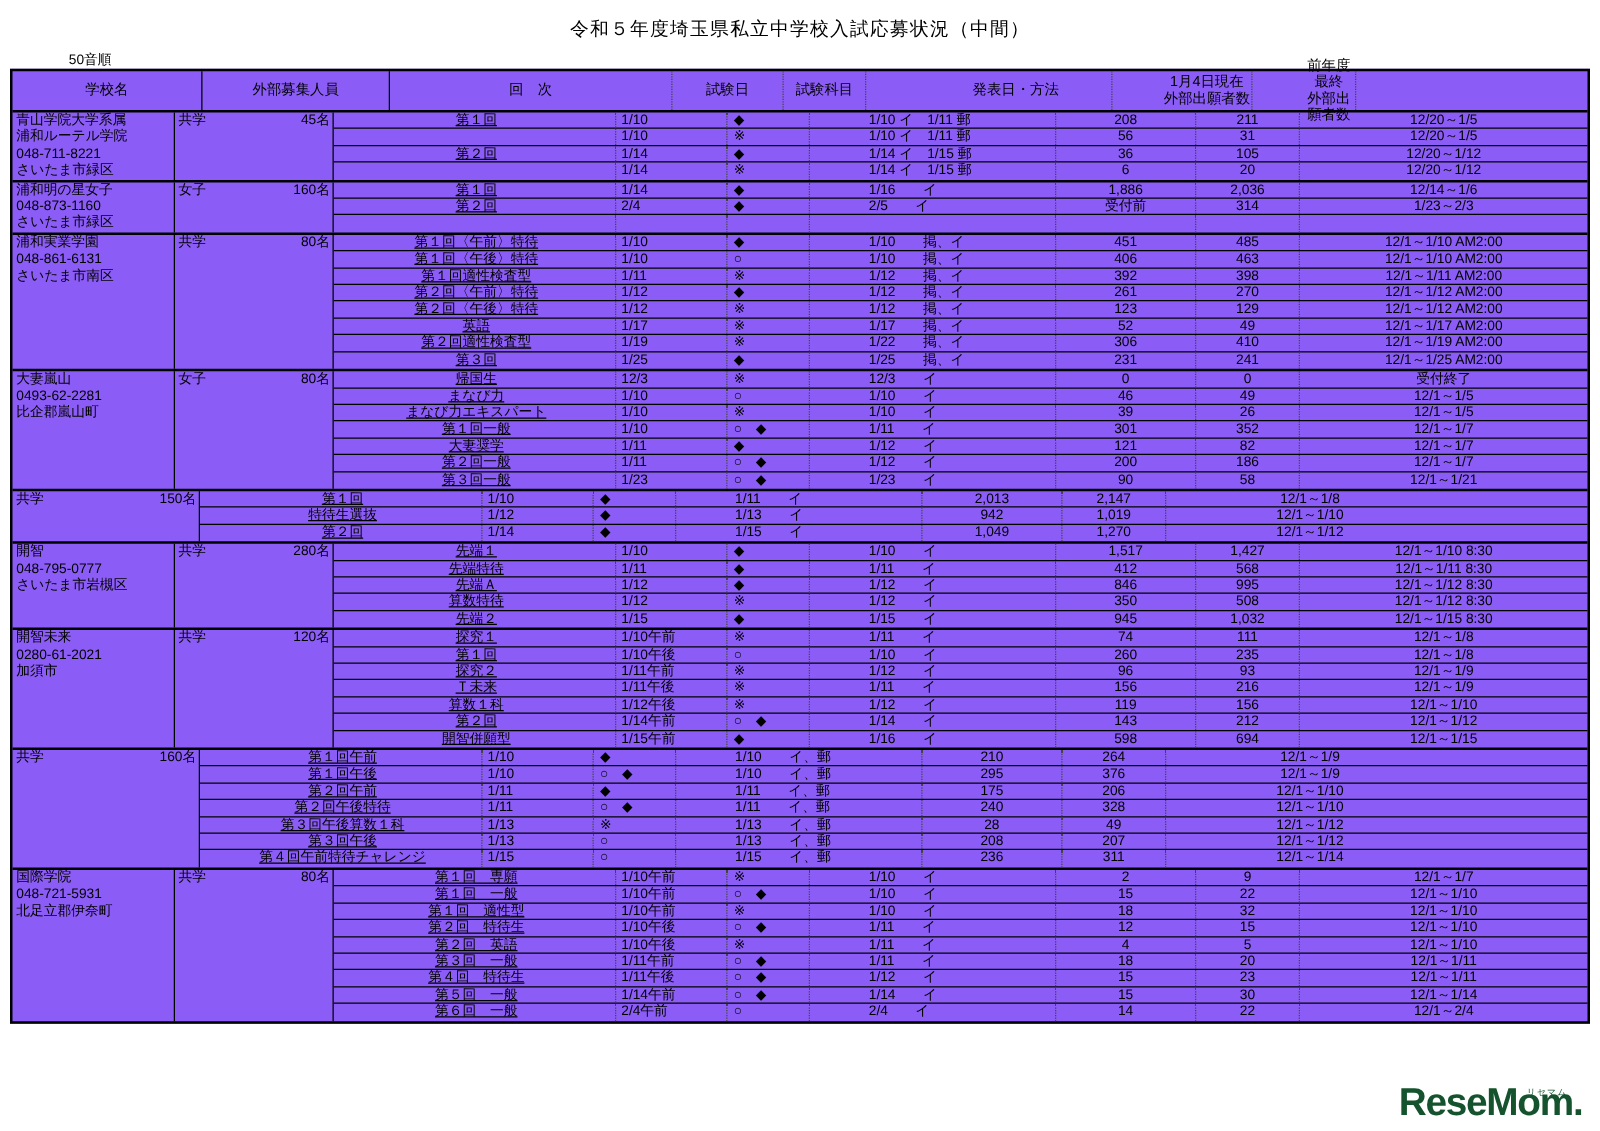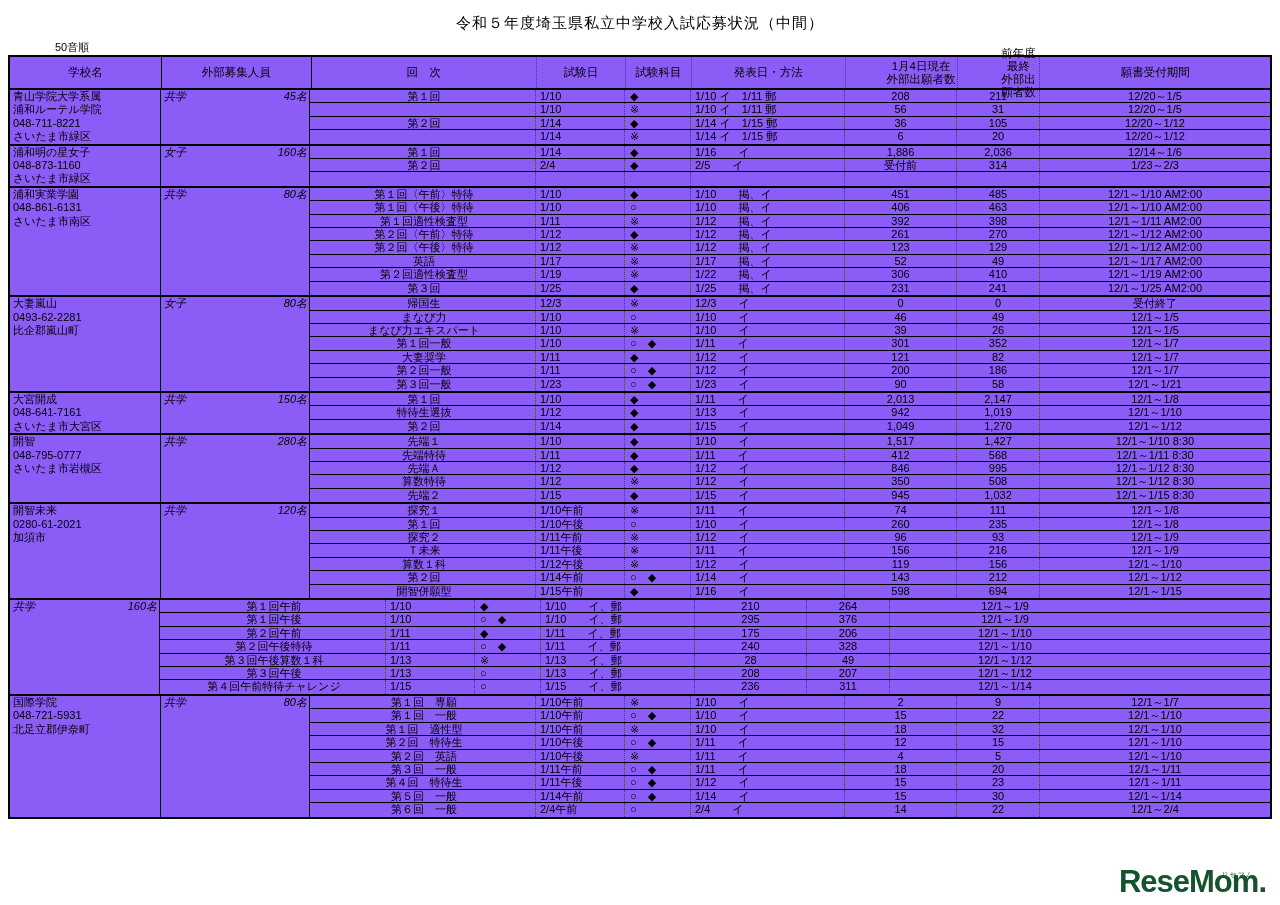--- a/index.html
+++ b/index.html
@@ -19,47 +19,47 @@
   .hc { display:flex; flex-direction:column; justify-content:center; align-items:center;
     font-size:11.5px; line-height:13px; text-align:center; }
   .hc div { font-size:11.5px; line-height:13px;margin-left:40px; }
 
   
   .c-school  { width:152px; }
   .c-recruit { width:150px; }
   .c-round   { width:226px;text-align:center; }
   .c-date    { width:89px;  }
   .c-subj    { width:66px;  }
-  .c-pub     { width:154px; }
+  .c-pub     { width:154px;margin-left:43px; }
   .c-cur     { width:112px; }
   .c-prev    { width:83px;  }
   .c-period  { width:230px; }
 
   .header-row .c-school, .header-row .c-recruit { border-right:1px solid #000; }
   .header-row .c-round, .header-row .c-date, .header-row .c-subj,
   .header-row .c-pub, .header-row .c-cur, .header-row .c-prev { border-right:1px dotted #444; }
 
   
   .school-block { display:flex; border-bottom:2px solid #000; }
   .school-block:last-child { border-bottom:none; }
 
   .cell.c-school { border-right:1px solid #000; padding:0 2px 0 3px; }
   .school-line { font-size:11px; line-height:13.4px; white-space:nowrap; }
 
   .cell.c-recruit { border-right:1px solid #000; }
   .recruit-line { display:flex; justify-content:space-between;
-    font-size:11px; line-height:13.4px; padding:0 2px 0 3px;font-style:italic; }
+    font-size:11px; line-height:13.4px; padding:0 2px 0 3px; }
 
   .rows-wrap { flex:1; display:flex; flex-direction:column; }
   .data-row { display:flex; height:13.41px; border-bottom:1px solid #000;
     font-size:11px; line-height:12.6px; }
   .data-row:last-child { border-bottom:none; }
 
   .rcell { height:100%; overflow:hidden; white-space:nowrap; }
-  .rcell.c-round  { padding-left:3px; border-right:1px dotted #444; }
+  .rcell.c-round  { padding-left:3px; border-right:1px dotted #444;text-decoration:underline; }
   .rcell.c-date   { padding-left:4px; border-right:1px dotted #444; }
   .rcell.c-subj   { padding-left:5px; border-right:1px dotted #444; }
   .rcell.c-pub    { padding-left:4px; border-right:1px dotted #444; white-space:pre; }
   .rcell.c-cur    { text-align:center; border-right:1px dotted #444; }
   .rcell.c-prev   { text-align:center; border-right:1px dotted #444; }
   .rcell.c-period { text-align:center; }
 
   
   .logo { position:absolute; right:14px; bottom:8px; font-weight:bold;
     font-size:31px; line-height:30px; letter-spacing:-1px; }
@@ -83,21 +83,20 @@
       <div class="hc c-subj">試験科目</div>
       <div class="hc c-pub">発表日・方法</div>
       <div class="hc c-cur">
         <div>1月4日現在</div>
         <div>外部出願者数</div>
       </div>
       <div class="hc c-prev">
         <div>前年度最終</div>
         <div>外部出願者数</div>
       </div>
-      <div class="hc c-period">願書受付期間</div>
     </div>
     <div id="tbody">
         <div class="school-block">
           <div class="cell c-school">
             <div class="school-line">青山学院大学系属</div>
             <div class="school-line">浦和ルーテル学院</div>
             <div class="school-line">048-711-8221</div>
             <div class="school-line">さいたま市緑区</div>
           </div>
           <div class="cell c-recruit">
@@ -346,25 +345,20 @@
               <div class="rcell c-date">1/23</div>
               <div class="rcell c-subj">○　◆</div>
               <div class="rcell c-pub">1/23　　イ</div>
               <div class="rcell c-cur">90</div>
               <div class="rcell c-prev">58</div>
               <div class="rcell c-period">12/1～1/21</div>
             </div>
           </div>
         </div>
         <div class="school-block">
-          <div class="cell c-school">
-            <div class="school-line">大宮開成</div>
-            <div class="school-line">048-641-7161</div>
-            <div class="school-line">さいたま市大宮区</div>
-          </div>
           <div class="cell c-recruit">
             <div class="recruit-line">
               <div class="coed">共学</div>
               <div class="capacity">150名</div>
             </div>
           </div>
           <div class="rows-wrap">
             <div class="data-row">
               <div class="rcell c-round">第１回</div>
               <div class="rcell c-date">1/10</div>

